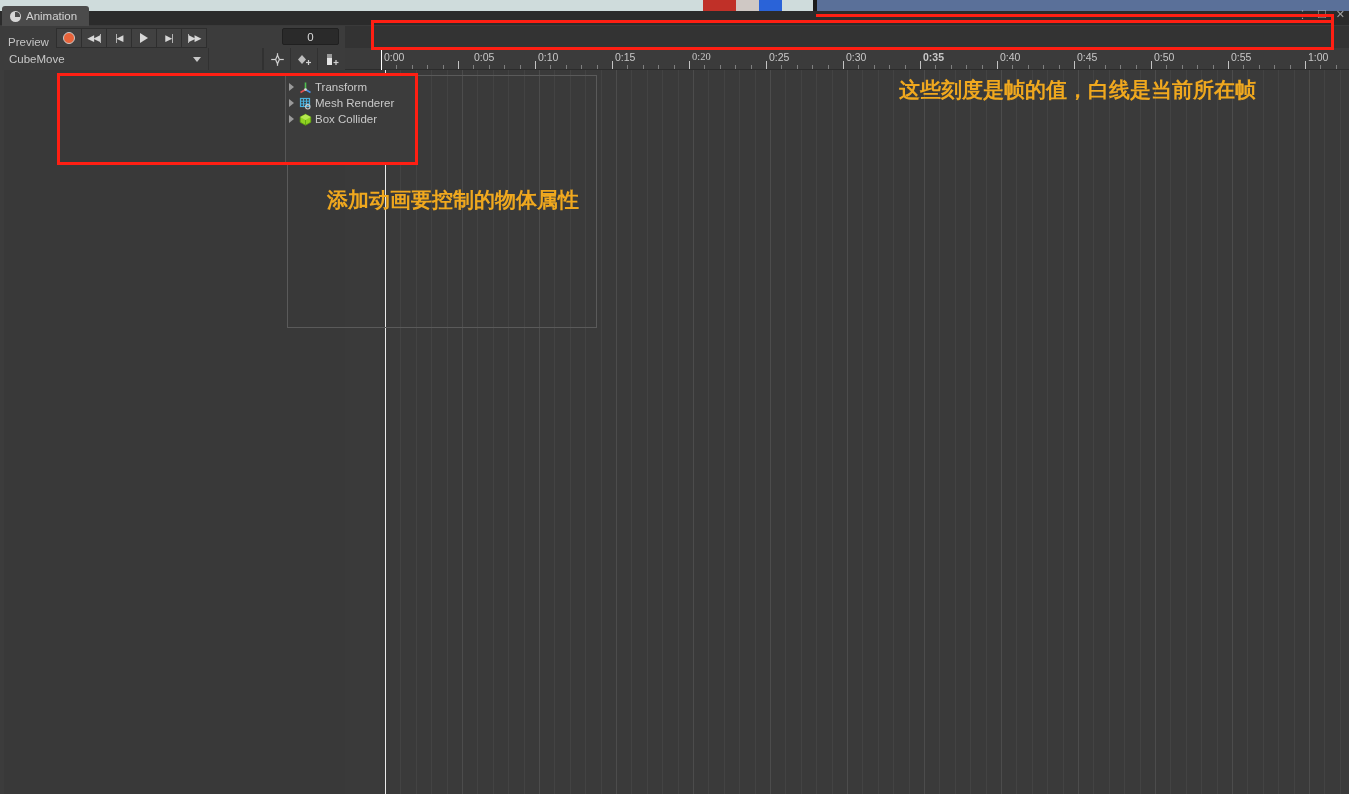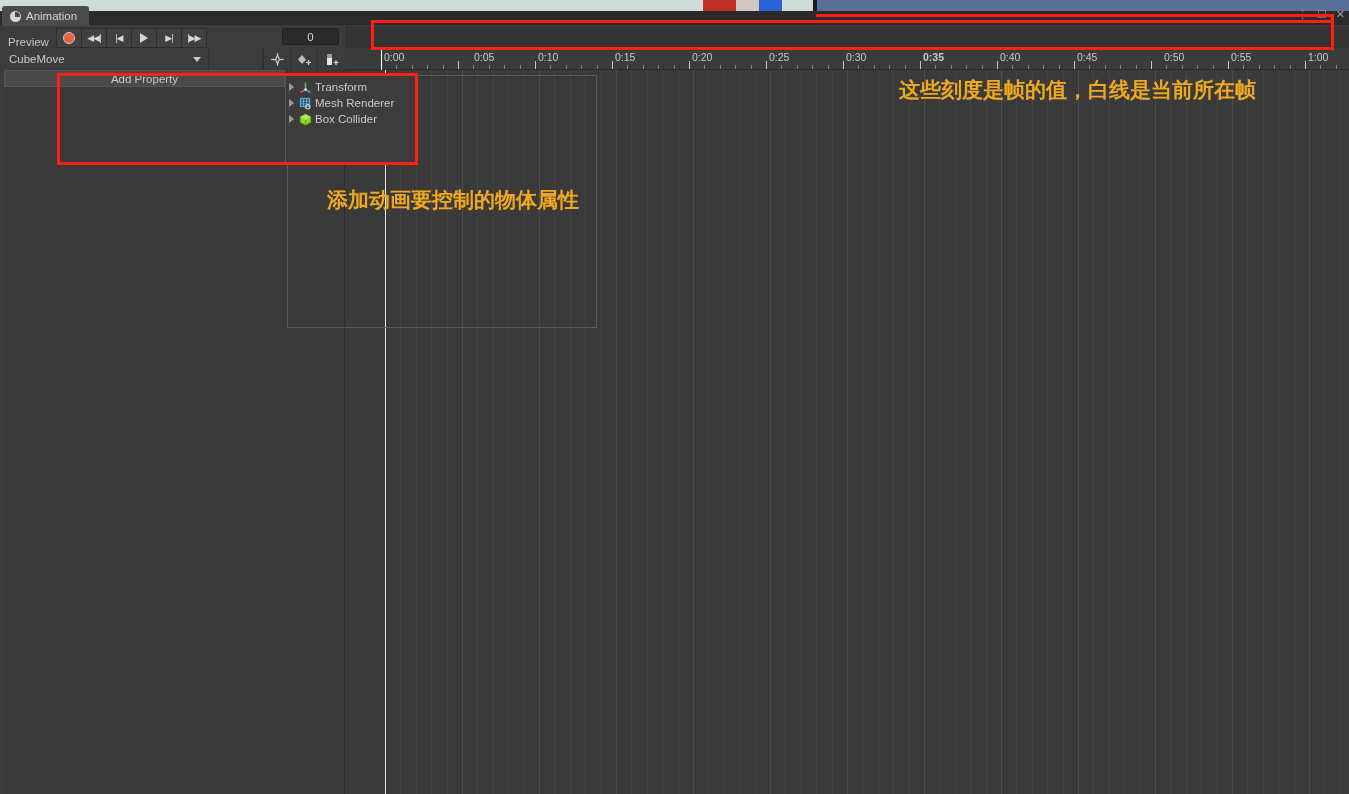--- a/index.html
+++ b/index.html
@@ -229,21 +229,21 @@
           <div class="tick minor" style="left: 220.8px;"></div>
           <div class="tick minor" style="left: 236.2px;"></div>
           <div class="tick minor" style="left: 251.6px;"></div>
           <div class="tick major" style="left: 267px;"></div>
           <div class="tick-lbl" style="left: 270px;">0:15</div>
           <div class="tick minor" style="left: 282.4px;"></div>
           <div class="tick minor" style="left: 297.8px;"></div>
           <div class="tick minor" style="left: 313.2px;"></div>
           <div class="tick minor" style="left: 328.6px;"></div>
           <div class="tick major" style="left: 344px;"></div>
-          <div class="tick-lbl" style="left: 347px;">0:20</div>
+          <div class="tick-lbl" style="left: 347px; font-family: Liberation Serif, serif;">0:20</div>
           <div class="tick minor" style="left: 359.4px;"></div>
           <div class="tick minor" style="left: 374.8px;"></div>
           <div class="tick minor" style="left: 390.2px;"></div>
           <div class="tick minor" style="left: 405.6px;"></div>
           <div class="tick major" style="left: 421px;"></div>
           <div class="tick-lbl" style="left: 424px;">0:25</div>
           <div class="tick minor" style="left: 436.4px;"></div>
           <div class="tick minor" style="left: 451.8px;"></div>
           <div class="tick minor" style="left: 467.2px;"></div>
           <div class="tick minor" style="left: 482.6px;"></div>
@@ -265,46 +265,41 @@
           <div class="tick minor" style="left: 682.8px;"></div>
           <div class="tick minor" style="left: 698.2px;"></div>
           <div class="tick minor" style="left: 713.6px;"></div>
           <div class="tick major" style="left: 729px;"></div>
           <div class="tick-lbl" style="left: 732px;">0:45</div>
           <div class="tick minor" style="left: 744.4px;"></div>
           <div class="tick minor" style="left: 759.8px;"></div>
           <div class="tick minor" style="left: 775.2px;"></div>
           <div class="tick minor" style="left: 790.6px;"></div>
           <div class="tick major" style="left: 806px;"></div>
-          <div class="tick-lbl" style="left: 809px; margin-left: 10px;">0:50</div>
+          <div class="tick-lbl" style="left: 809px;">0:50</div>
           <div class="tick minor" style="left: 821.4px;"></div>
           <div class="tick minor" style="left: 836.8px;"></div>
           <div class="tick minor" style="left: 852.2px;"></div>
           <div class="tick minor" style="left: 867.6px;"></div>
           <div class="tick major" style="left: 883px;"></div>
           <div class="tick-lbl" style="left: 886px;">0:55</div>
           <div class="tick minor" style="left: 898.4px;"></div>
           <div class="tick minor" style="left: 913.8px;"></div>
           <div class="tick minor" style="left: 929.2px;"></div>
           <div class="tick minor" style="left: 944.6px;"></div>
           <div class="tick major" style="left: 960px;"></div>
           <div class="tick-lbl" style="left: 963px;">1:00</div>
           <div class="tick minor" style="left: 975.4px;"></div>
           <div class="tick minor" style="left: 990.8px;"></div>
         </div>
       <div class="playhead-ruler"></div>
     </div>
 
     <div class="content">
 
-      <div class="hier-pane">
-        <div class="add-prop-row">
-          <span>Add Property</span>
-        </div>
-      </div>
 
       <div class="dope" id="dope">
           <div class="gline" style="left: 995px;"></div>
           <div class="gline" style="left: 979px;"></div>
           <div class="gline major" style="left: 964px;"></div>
           <div class="gline" style="left: 949px;"></div>
           <div class="gline" style="left: 933px;"></div>
           <div class="gline" style="left: 918px;"></div>
           <div class="gline" style="left: 902px;"></div>
           <div class="gline major" style="left: 887px;"></div>

